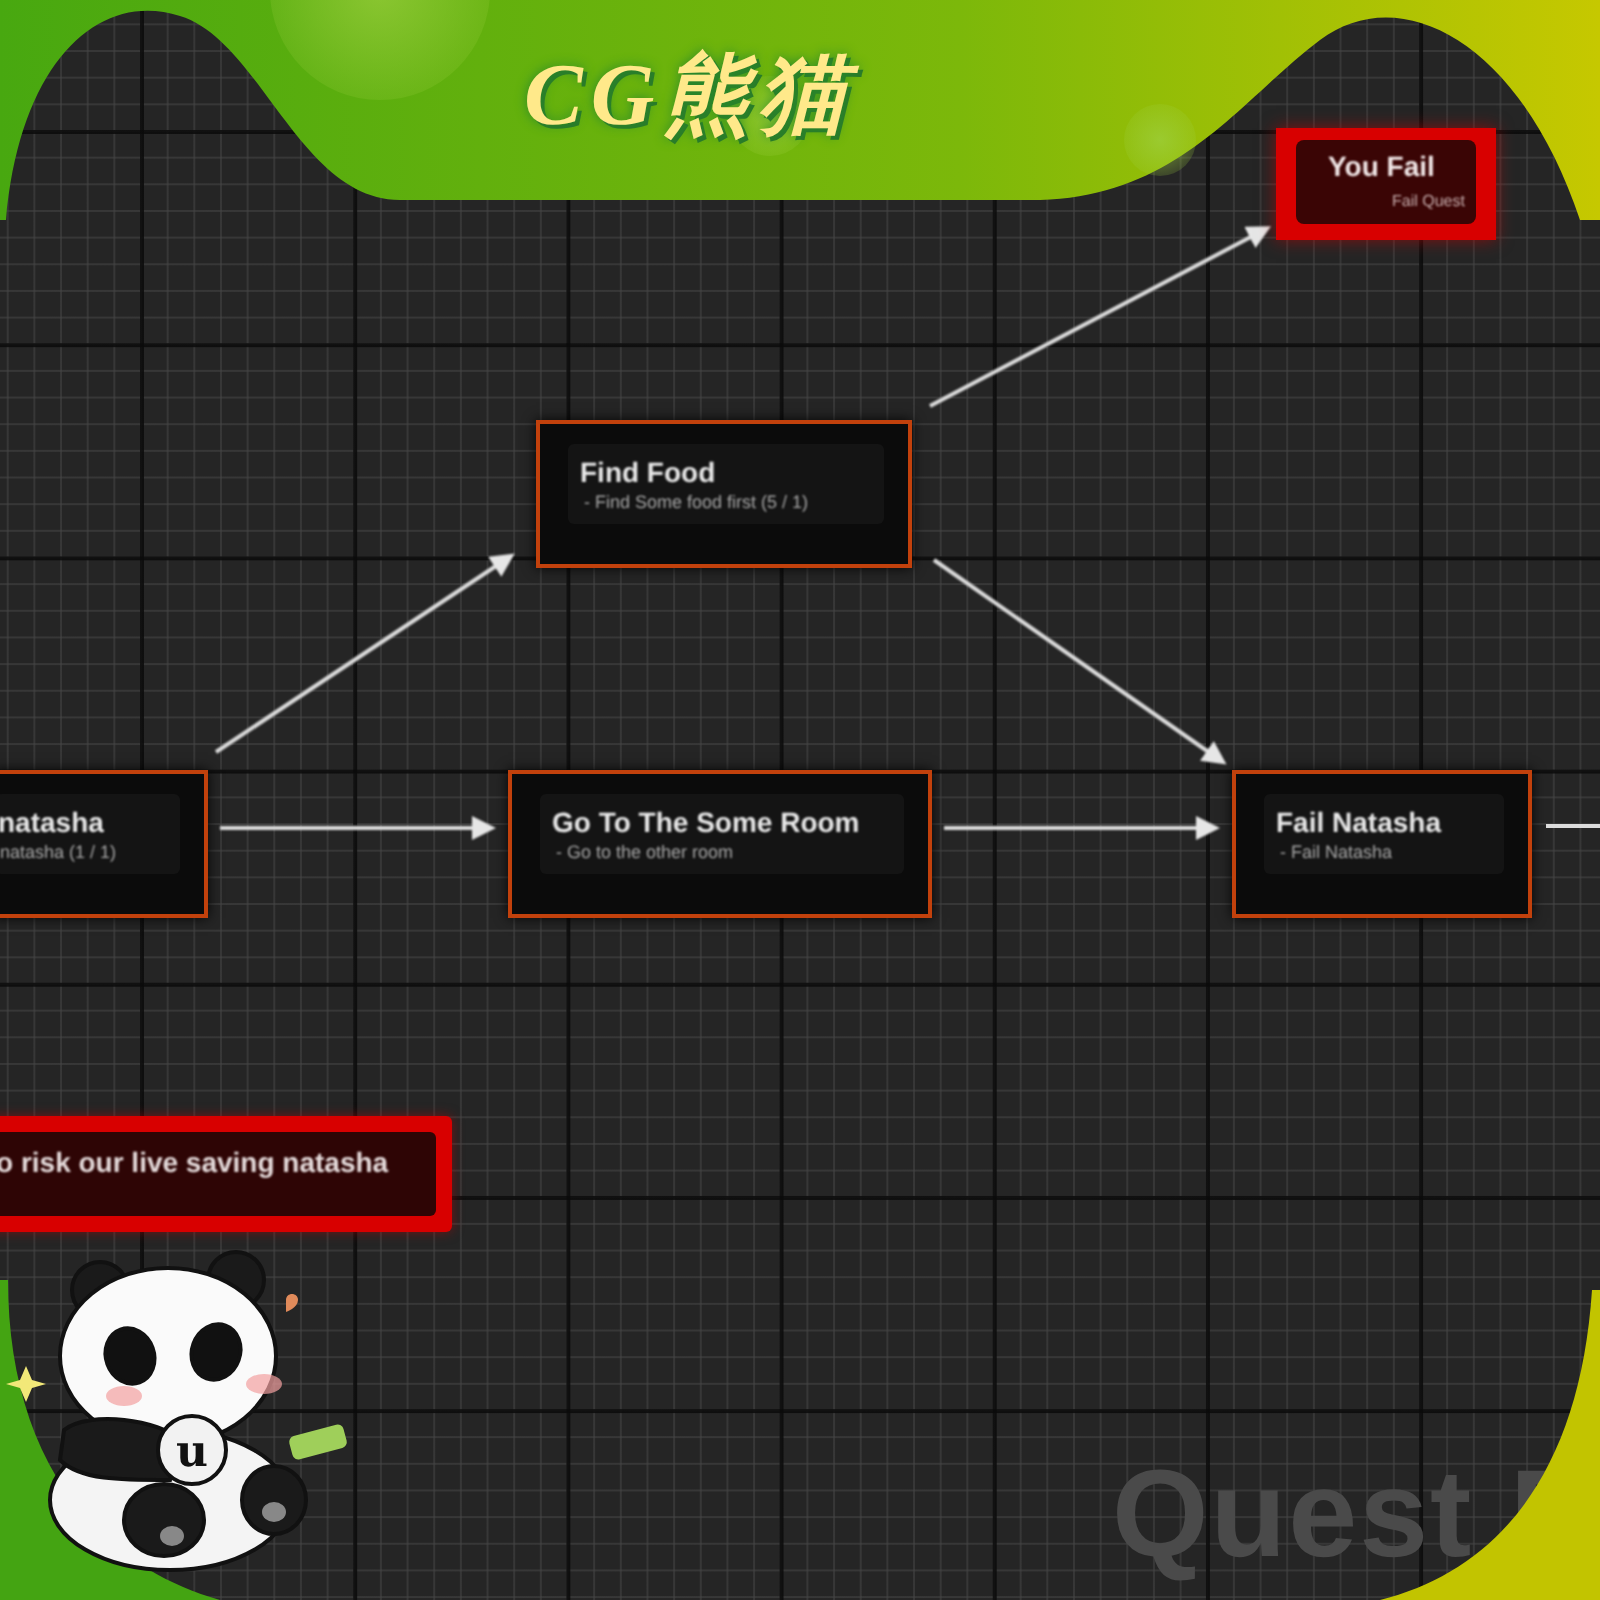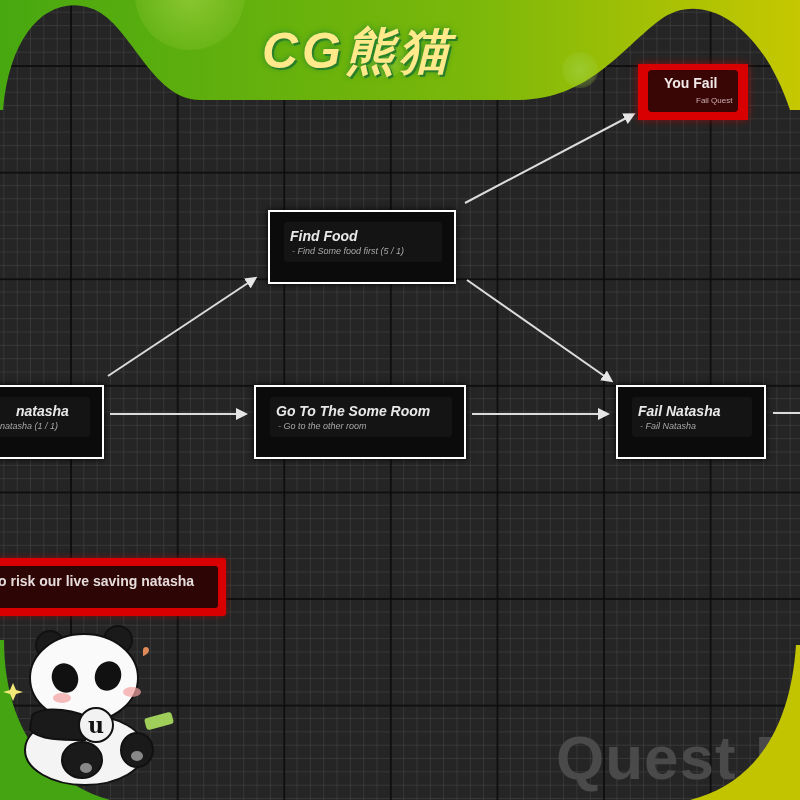--- a/index.html
+++ b/index.html
@@ -8,33 +8,33 @@
     background-color:#252525;
     background-image:
       linear-gradient(to right, rgba(10,10,10,0.85) 2px, transparent 2px),
       linear-gradient(to bottom, rgba(10,10,10,0.85) 2px, transparent 2px),
       linear-gradient(to right, rgba(70,70,70,0.55) 1px, transparent 1px),
       linear-gradient(to bottom, rgba(70,70,70,0.55) 1px, transparent 1px);
     background-size:106.6px 106.6px,106.6px 106.6px,13.33px 13.33px,13.33px 13.33px;
     background-position:70px 65px,70px 65px,70px 65px,70px 65px;
   }
   svg.wires{position:absolute;left:0;top:0;width:800px;height:800px;}
-  .node{position:absolute;background:#0b0b0b;border:2px solid #ffffff;box-shadow:0 0 6px rgba(0,0,0,0.9);font-style:italic;}
+  .node{position:absolute;background:#0b0b0b;border:2px solid #c2410c;box-shadow:0 0 6px rgba(0,0,0,0.9);}
   .node .inner{position:absolute;left:14px;top:10px;right:12px;height:40px;background:#141414;border-radius:3px;}
   .node .title{position:absolute;left:20px;top:16px;color:#e8e8e8;font-size:14px;font-weight:bold;white-space:nowrap;filter:blur(0.4px);}
   .node .sub{position:absolute;left:22px;top:34px;color:#a8a8a8;font-size:9px;white-space:nowrap;filter:blur(0.5px);}
   .fail{position:absolute;left:638px;top:64px;width:110px;height:56px;background:#d80000;box-shadow:0 0 8px rgba(200,0,0,0.6);text-decoration:underline;}
   .fail .inner{position:absolute;left:10px;top:6px;right:10px;bottom:8px;background:#3a0505;border-radius:4px;}
   .fail .title{position:absolute;left:26px;top:11px;color:#f2e8e8;font-size:14px;font-weight:bold;filter:blur(0.4px);}
   .fail .sub{position:absolute;left:26px;top:32px;color:#c9b0b0;font-size:8px;filter:blur(0.5px);padding-left:32px;}
   .comment{position:absolute;left:-6px;top:558px;width:232px;height:58px;background:#d80000;border-radius:3px;box-shadow:0 0 6px rgba(200,0,0,0.5);}
   .comment .inner{position:absolute;left:0;top:8px;right:8px;bottom:8px;background:#2e0505;border-radius:3px;}
   .comment .text{position:absolute;left:4px;top:15px;color:#e6dcdc;font-size:14px;font-weight:bold;white-space:nowrap;filter:blur(0.4px);}
   .banner{position:absolute;left:0;top:0;width:800px;height:110px;}
-  .logo{position:absolute;left:262px;top:18px;font-size:50px;font-weight:bold;color:#ffe98a;letter-spacing:4px;font-family:Liberation Sans, sans-serif;text-shadow:0 0 6px #2a8a2a,2px 2px 0 #2a7a2a;font-style:italic;}
+  .logo{position:absolute;left:262px;top:18px;font-size:44px;font-weight:bold;color:#ffe98a;letter-spacing:4px;font-family:Liberation Serif, serif;text-shadow:0 0 6px #2a8a2a,2px 2px 0 #2a7a2a;font-style:italic;}
   .watermark{position:absolute;left:556px;top:722px;font-size:62px;font-weight:bold;color:#4a4a4a;font-family:"Liberation Sans",sans-serif;letter-spacing:1px;white-space:nowrap;}
   .corner{position:absolute;}
   .panda{position:absolute;left:0;top:610px;width:190px;height:190px;}
 </style>
 </head>
 <body>
 
 <div id="canvas"></div>
 
 <svg class="wires">
@@ -48,21 +48,21 @@
     <line x1="110" y1="414" x2="244" y2="414"></line>
     <line x1="472" y1="414" x2="606" y2="414"></line>
     <line x1="467" y1="280" x2="610" y2="380"></line>
     <line x1="465" y1="203" x2="632" y2="115"></line>
   </g>
   <line x1="773" y1="413" x2="800" y2="413" stroke="#dcdcdc" stroke-width="2"></line>
 </svg>
 
 <div class="node" style="left:-4px;top:385px;width:104px;height:70px;">
   <div class="inner" style="left:0;"></div>
-  <div class="title" style="left:18px;">natasha</div>
+  <div class="title" style="left:1px;">natasha</div>
   <div class="sub" style="left:2px;">natasha (1 / 1)</div>
 </div>
 
 <div class="node" style="left:268px;top:210px;width:184px;height:70px;">
   <div class="inner"></div>
   <div class="title">Find Food</div>
   <div class="sub">- Find Some food first (5 / 1)</div>
 </div>
 
 <div class="node" style="left:254px;top:385px;width:208px;height:70px;">

